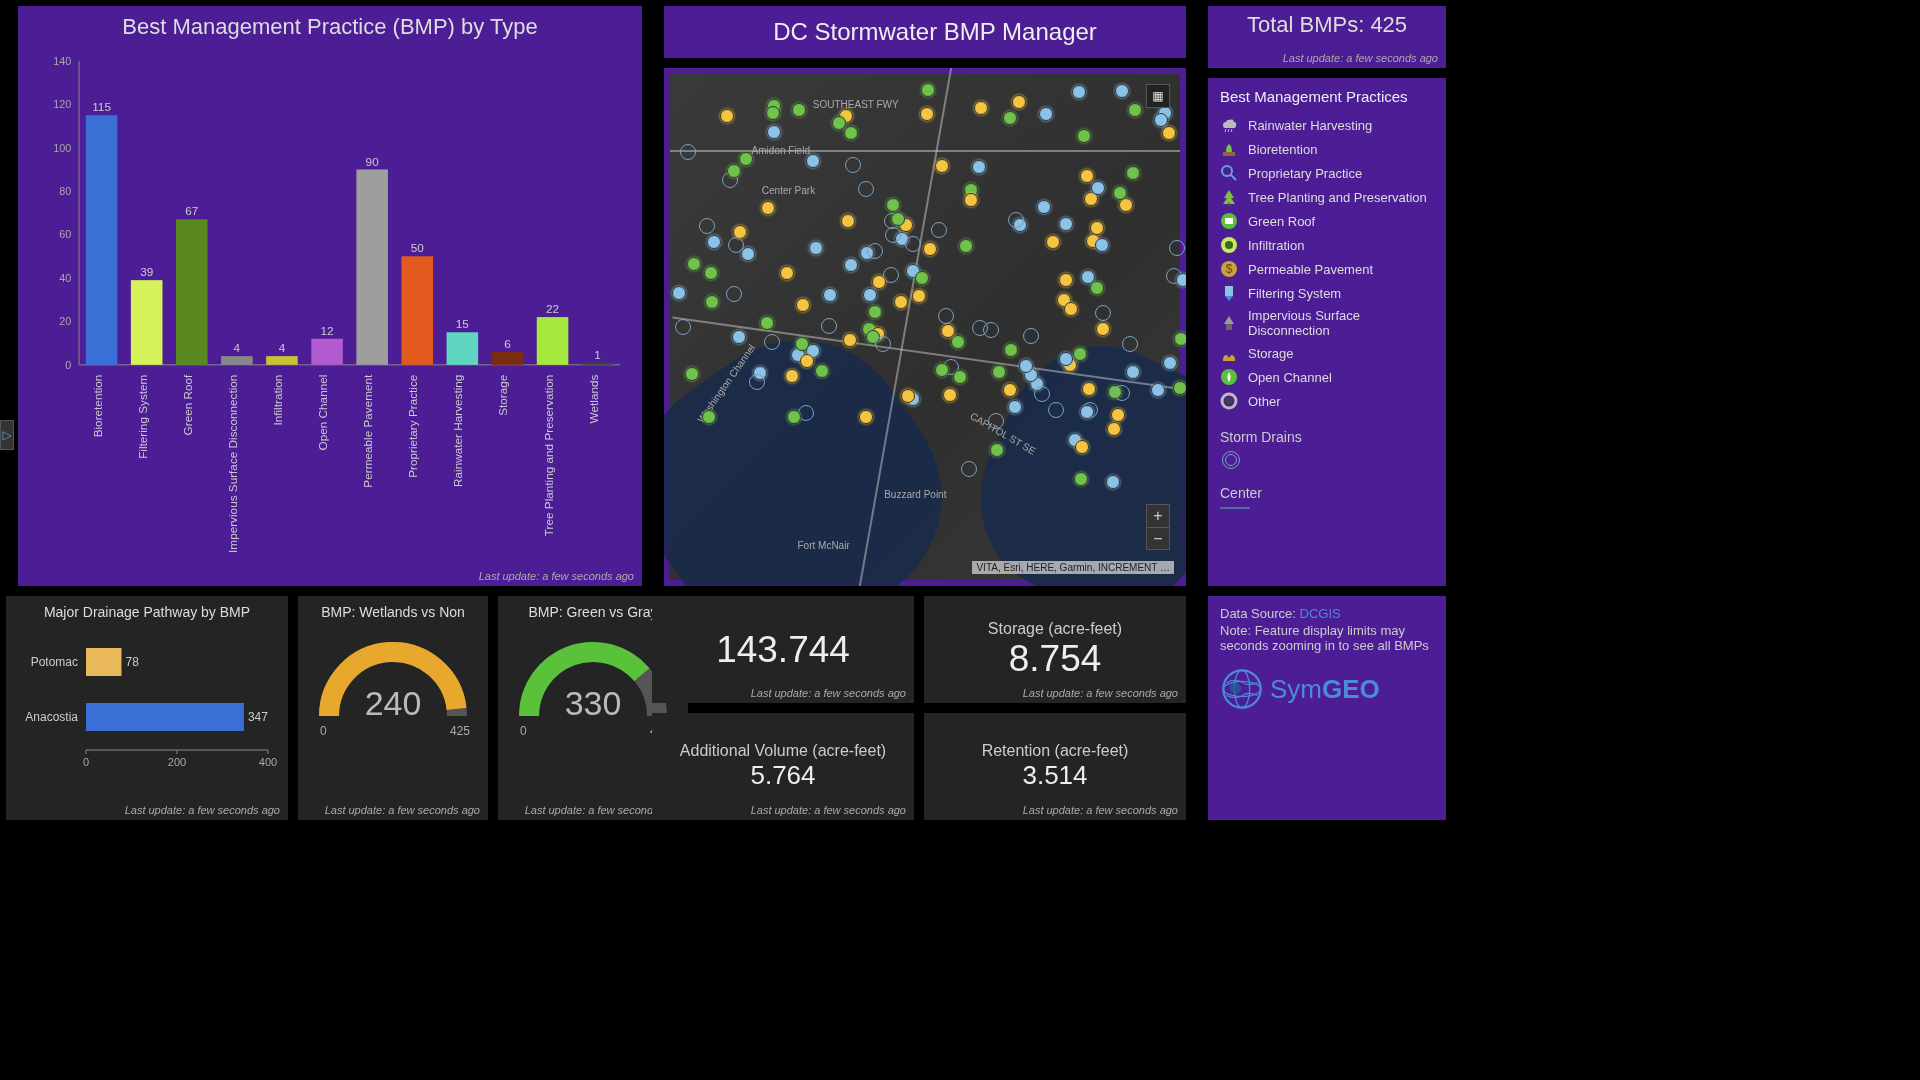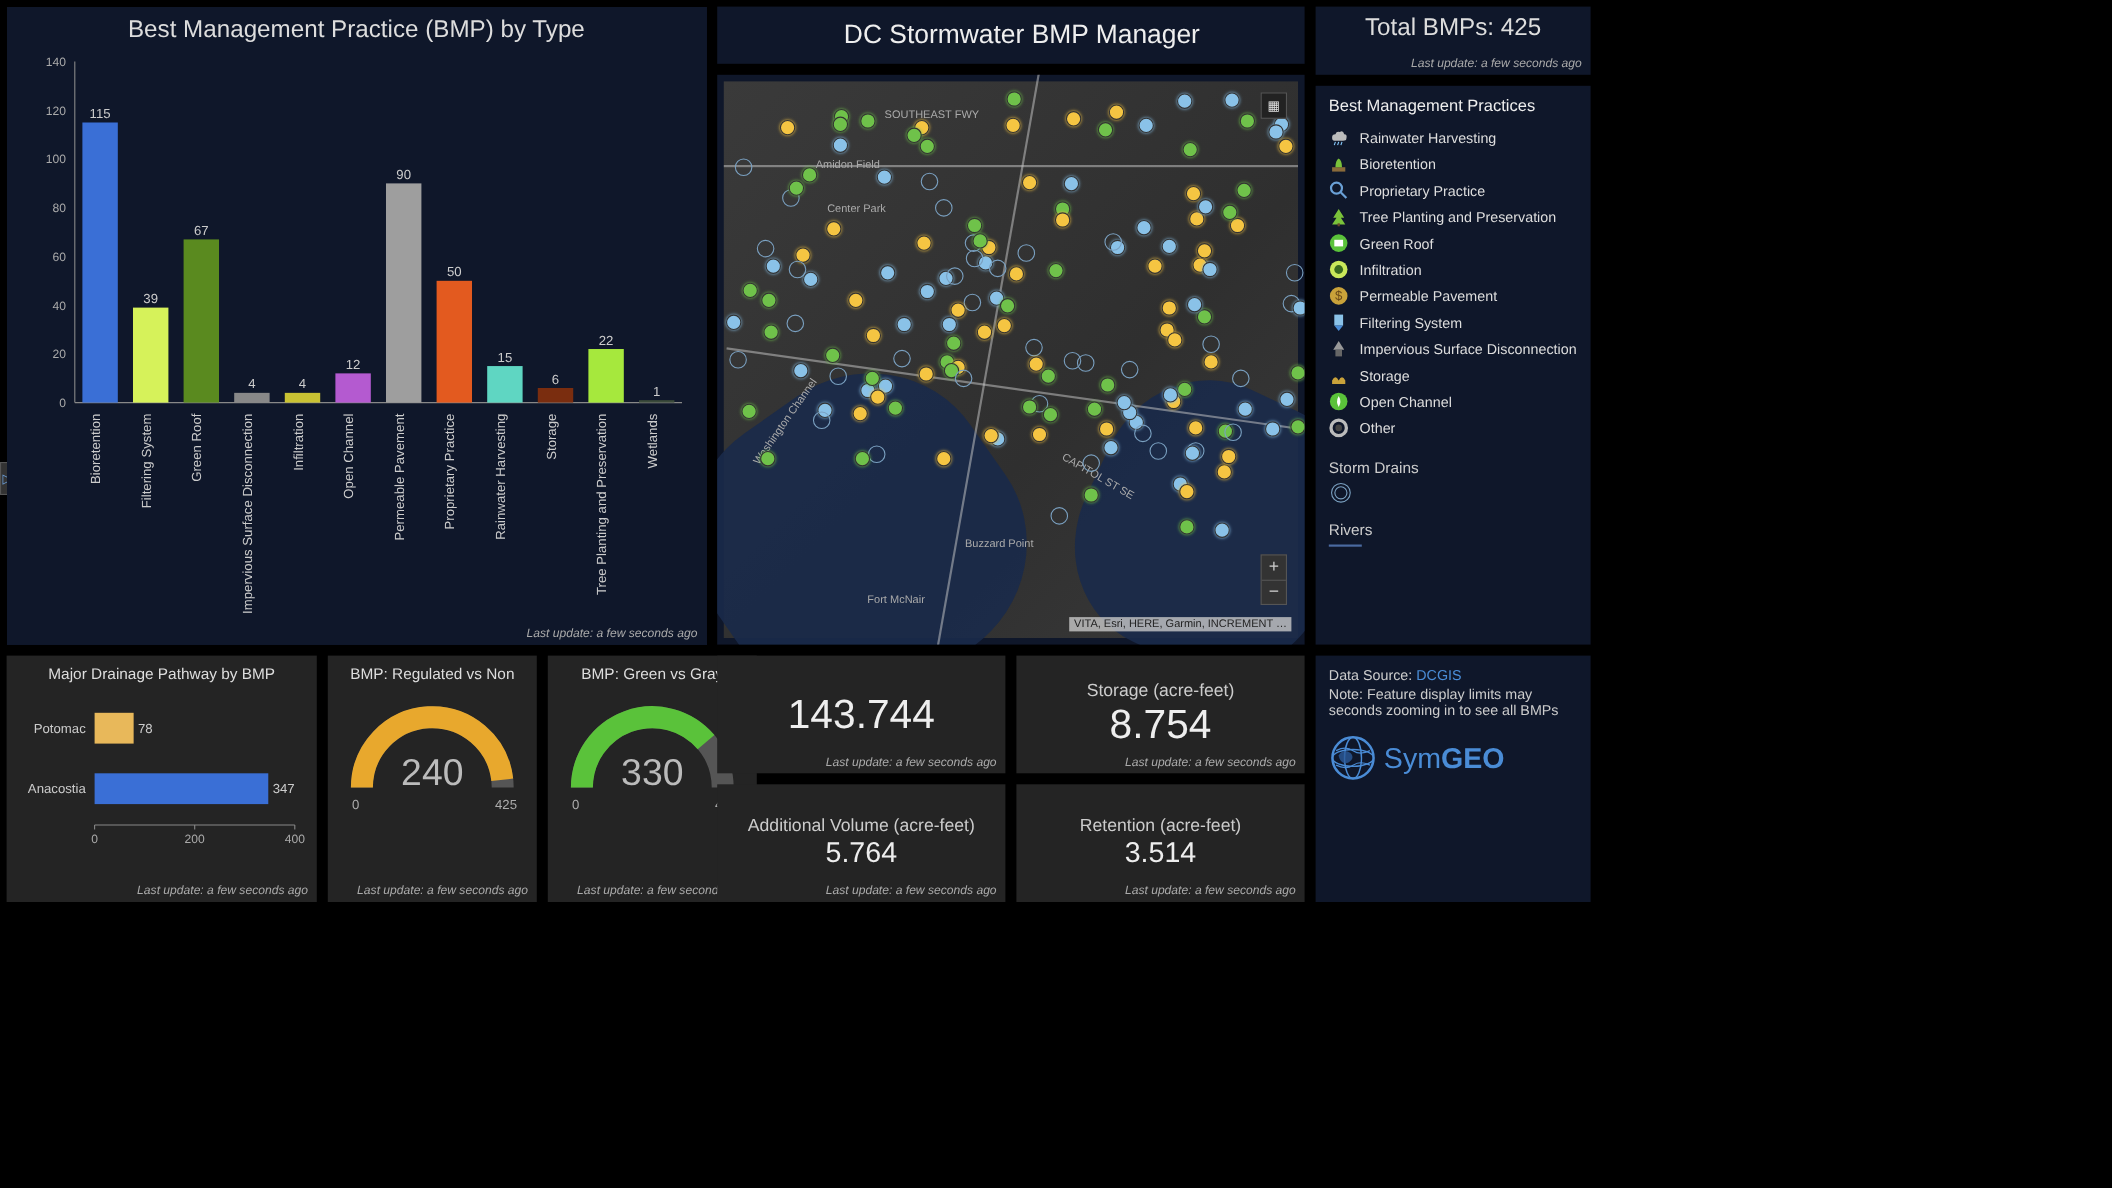--- a/index.html
+++ b/index.html
@@ -1,18 +1,18 @@
 <!DOCTYPE html>
 <html><head>
 <meta charset="utf-8">
 <style>
   * { box-sizing: border-box; margin: 0; padding: 0; }
   html, body { width: 100%; height: 100%; background: #000; font-family: "Segoe UI", Arial, sans-serif; color: #e0e0e0; overflow: hidden; }
   body { display: grid; grid-template-columns: 636px 10px 534px 10px 250px; grid-template-rows: 580px 10px 224px; padding: 6px; gap: 0; }
-  .panel { background: #0f172a; position: relative; }
+  .panel { background: #4c1d95; position: relative; margin-left: 12px; }
   .panel h2 { font-weight: 400; text-align: center; color: #ddd; }
   .footnote { position: absolute; right: 8px; bottom: 4px; font-style: italic; font-size: 11px; color: #aaa; }
   .gap { background: transparent; }
 
   
   #bar-panel { grid-column: 1; grid-row: 1; padding: 8px 12px 4px; }
   #bar-panel h2 { font-size: 22px; margin-bottom: 6px; }
   #bar-svg { width: 100%; height: 520px; }
   .bar-label { font-size: 12px; fill: #ccc; }
   .bar-val   { font-size: 12px; fill: #ccc; text-anchor: middle; }
@@ -456,21 +456,21 @@
               <circle cx="9" cy="9" r="3" fill="#444"></circle>
             </svg>
           </span>
                  <span>Other</span>
         </div>
       </div>
     <div class="leg-sec-title">Storm Drains</div>
     <div class="leg-icon m-globe" style="margin-left:2px; position:relative;">
        <div style="position:absolute;inset:2px;border:1px solid #7aa0c0;border-radius:50%"></div>
     </div>
-    <div class="leg-sec-title">Rivers</div>
+    <div class="leg-sec-title">Center</div>
     <div class="riverline"></div>
   </div>
 </div>
 
 <div class="gap" style="grid-column:1/-1;grid-row:2"></div>
 
 <div id="bl-group">
   <div class="sub-panel">
     <h3>Major Drainage Pathway by BMP</h3>
     <svg id="drain-svg" viewBox="0 0 262 150">
@@ -485,21 +485,21 @@
         <text class="axis-tick" x="70" y="140" text-anchor="middle">0</text>
         <line class="axis-line" x1="161" y1="124" x2="161" y2="128"></line>
         <text class="axis-tick" x="161" y="140" text-anchor="middle">200</text>
         <line class="axis-line" x1="252" y1="124" x2="252" y2="128"></line>
         <text class="axis-tick" x="252" y="140" text-anchor="middle">400</text>
       </svg>
     <div class="footnote">Last update: a few seconds ago</div>
   </div>
   <div class="gap"></div>
   <div class="sub-panel">
-    <h3>BMP: Regulated vs Non</h3>
+    <h3>BMP: Wetlands vs Non</h3>
     <div class="gauge-wrap" id="gauge1"><svg viewBox="0 0 170 120" width="170" height="120">
           <path d="M 21 89.99999999999999 A 64 64 0 0 1 149 90" stroke="#555" stroke-width="20" fill="none" stroke-linecap="butt"></path>
           <path d="M 21 89.99999999999999 A 64 64 0 0 1 148.6069847612975 82.91822835894394" stroke="#e8a82d" stroke-width="20" fill="none" stroke-linecap="butt"></path>
         </svg><div class="gauge-val">240</div>
      <div class="gauge-tick" style="left:12px;top:98px">0</div>
      <div class="gauge-tick" style="right:8px;top:98px">425</div></div>
     <div class="footnote">Last update: a few seconds ago</div>
   </div>
   <div class="gap"></div>
   <div class="sub-panel">

